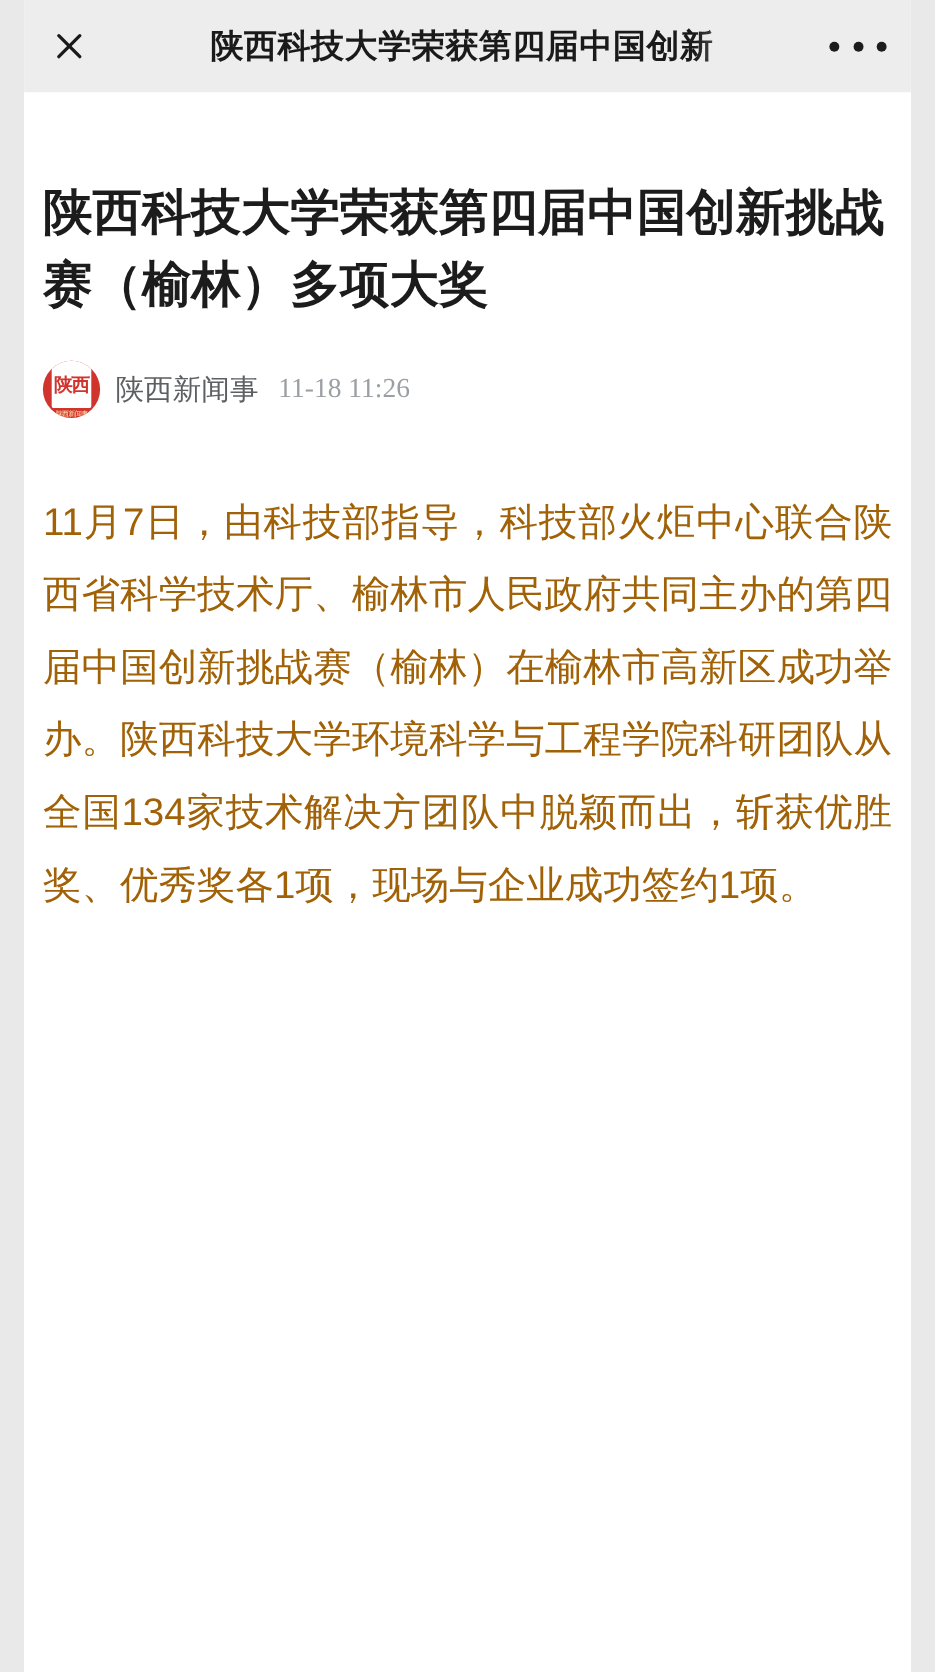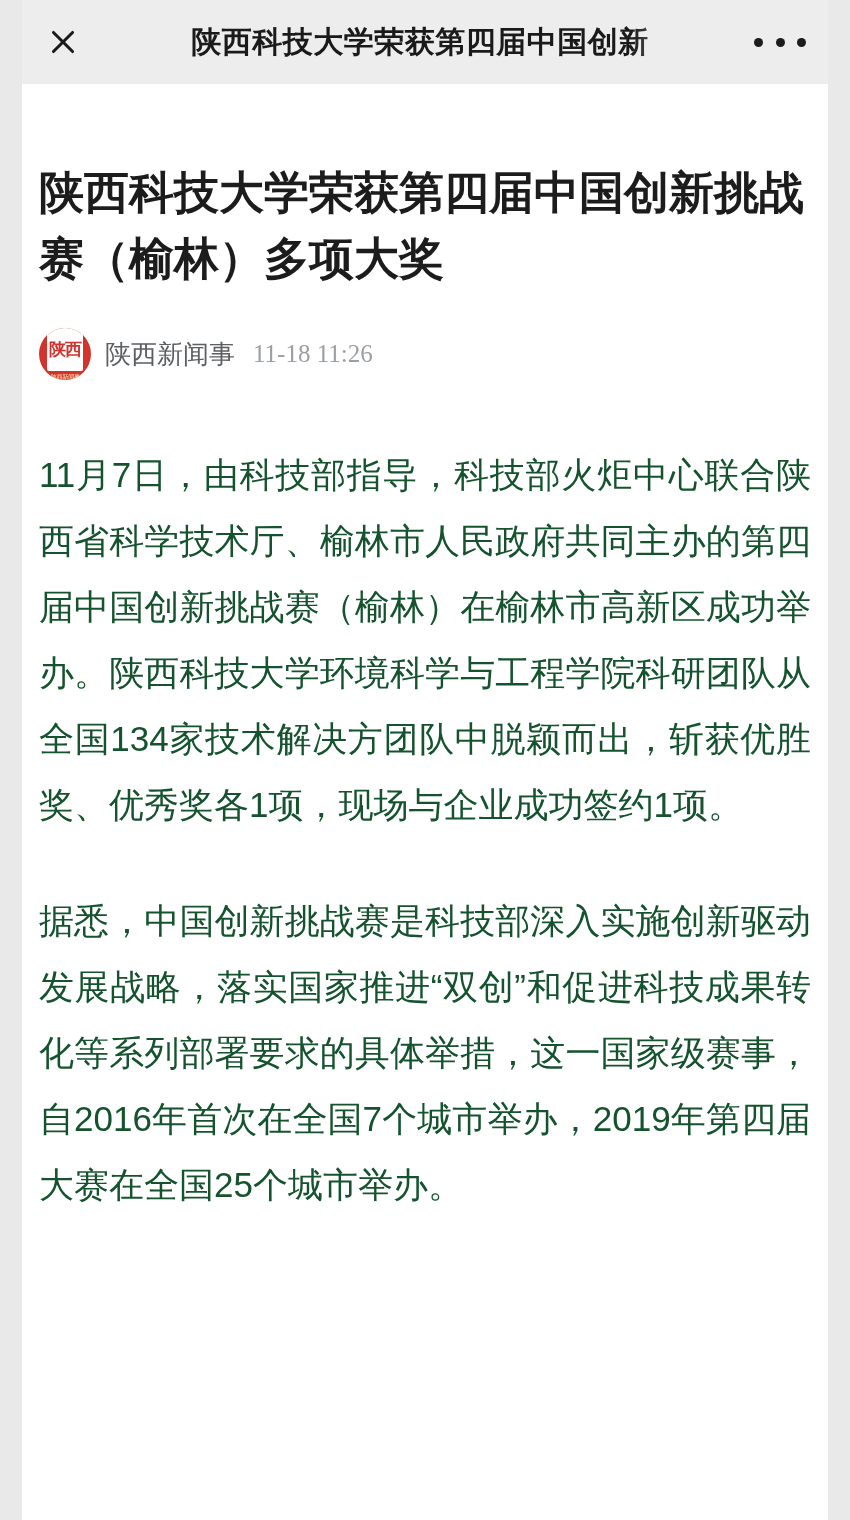--- a/index.html
+++ b/index.html
@@ -173,21 +173,21 @@
     font-family: Liberation Serif, serif;
   }
 
   .body-text {
     margin-top: 62px;
   }
   .body-text p {
     margin: 0 0 50px 0;
     font-size: 35px;
     line-height: 66px;
-    color: #14532d;
+    color: #a16207;
     text-align: justify;
     letter-spacing: 0px;
     word-break: break-all;
   }
   .body-text p:last-child { margin-bottom: 0; }
 </style>
 </head>
 <body>
 
 <div class="page">
@@ -213,17 +213,16 @@
       <div class="avatar">
         <span class="av-top">陕西</span>
         <span class="av-bottom">陕西新闻事</span>
       </div>
       <div class="meta-source">陕西新闻事</div>
       <div class="meta-time">11-18 11:26</div>
     </div>
 
     <div class="body-text">
       <p>11月7日，由科技部指导，科技部火炬中心联合陕西省科学技术厅、榆林市人民政府共同主办的第四届中国创新挑战赛（榆林）在榆林市高新区成功举办。陕西科技大学环境科学与工程学院科研团队从全国134家技术解决方团队中脱颖而出，斩获优胜奖、优秀奖各1项，现场与企业成功签约1项。</p>
-      <p>据悉，中国创新挑战赛是科技部深入实施创新驱动发展战略，落实国家推进“双创”和促进科技成果转化等系列部署要求的具体举措，这一国家级赛事，自2016年首次在全国7个城市举办，2019年第四届大赛在全国25个城市举办。</p>
     </div>
 
   </div>
 </div>
 
 </body></html>

